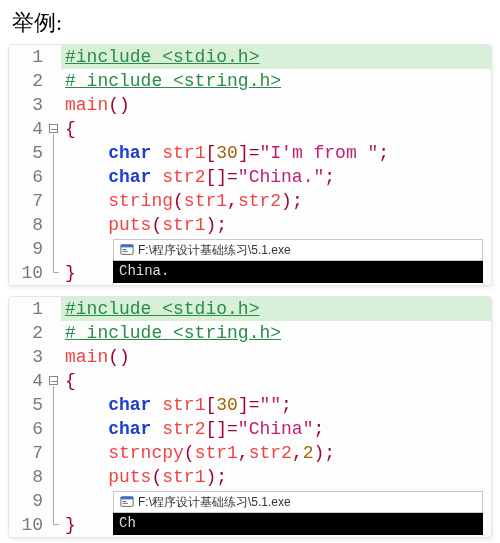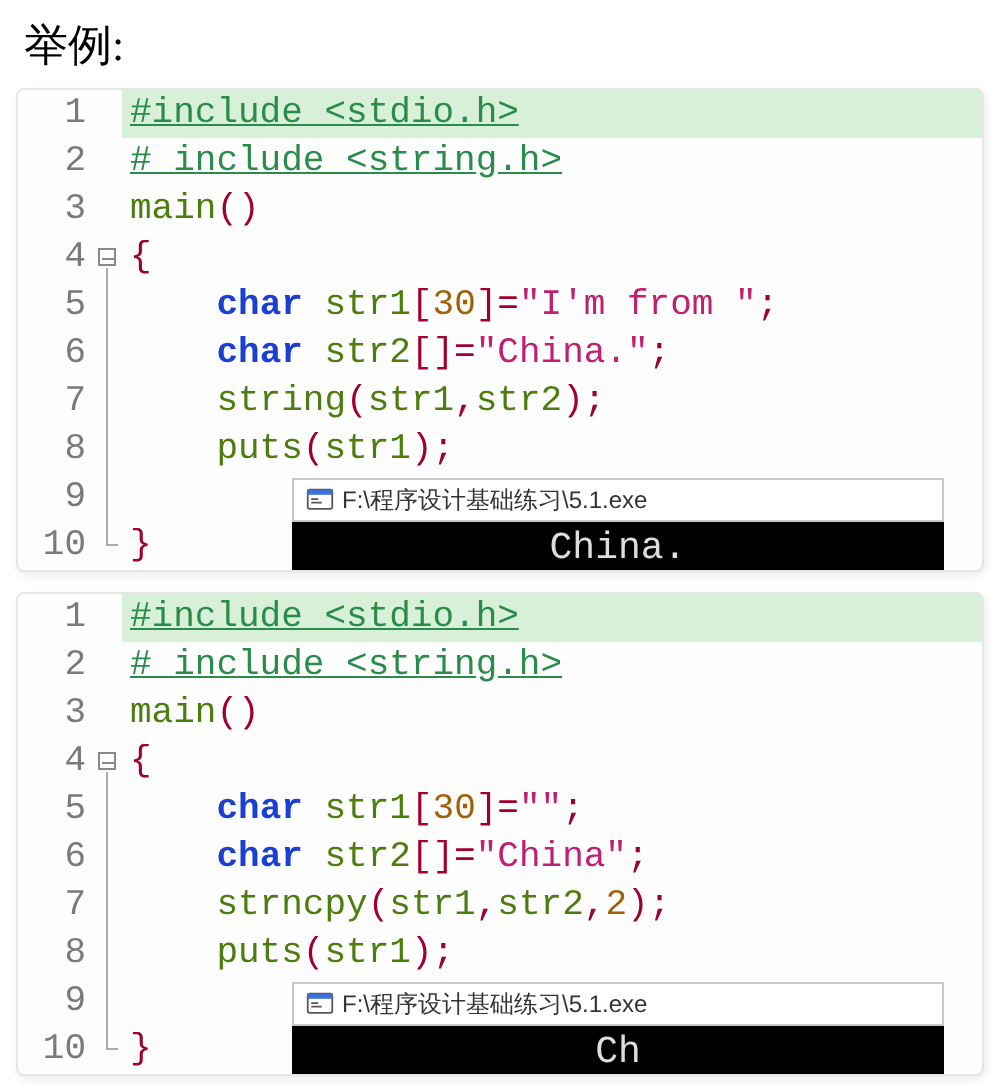--- a/index.html
+++ b/index.html
@@ -74,31 +74,31 @@
     width: 6px; height: 1px; background: #aaa;
   }
   .content {
     padding-left: 4px;
     flex: 1;
   }
   .highlight-line { background: #d7f0d7; }
   
   .tok-pre   { color: #2a8c4a; text-decoration: underline; }           
   .tok-type  { color: #1a3fd1; font-weight: bold; margin-top: 40px; } 
-  .tok-plain { color: #4d7c0f; }
+  .tok-plain { color: #ef4444; }
   .tok-num   { color: #a16207; }           
   .tok-str   { color: #c02070; }
   .tok-punc  { color: #a00030; }           
   .tok-brace { color: #a00030; }
   
   
   .console-wrap {
     position: absolute;
-    right: 19px;
-    width: 326px;
+    right: 8px;
+    width: 370px;
   }
   .console-title {
     background: #fff;
     border: 1px solid #c8c8c8;
     height: 22px;
     font-size: 12px;
     display: flex;
     align-items: center;
     padding: 0 6px;
     gap: 4px;
@@ -107,24 +107,23 @@
   .console-title .cicon {
     width: 14px; height: 14px;
     display: inline-flex;
     align-items: center; justify-content: center;
   }
   .console-title .cicon svg { width: 14px; height: 14px; }
   .console-body {
     background: #000;
     color: #ddd;
     font-family: Consolas, "Courier New", monospace;
-    font-size: 19px;
+    font-size: 14px;
     padding: 2px 6px 4px 6px;
     min-height: 20px;
-    text-align: center;
   }
 </style>
 </head>
 <body>
 
 <div class="heading">举例:</div>
 
 <div id="blocks">
     <div class="editor">
       <div class="code-line highlight-line"><div class="gutter">1</div><div class="fold"></div><div class="content"><span class="tok-pre">#include &lt;stdio.h&gt;</span></div></div>

